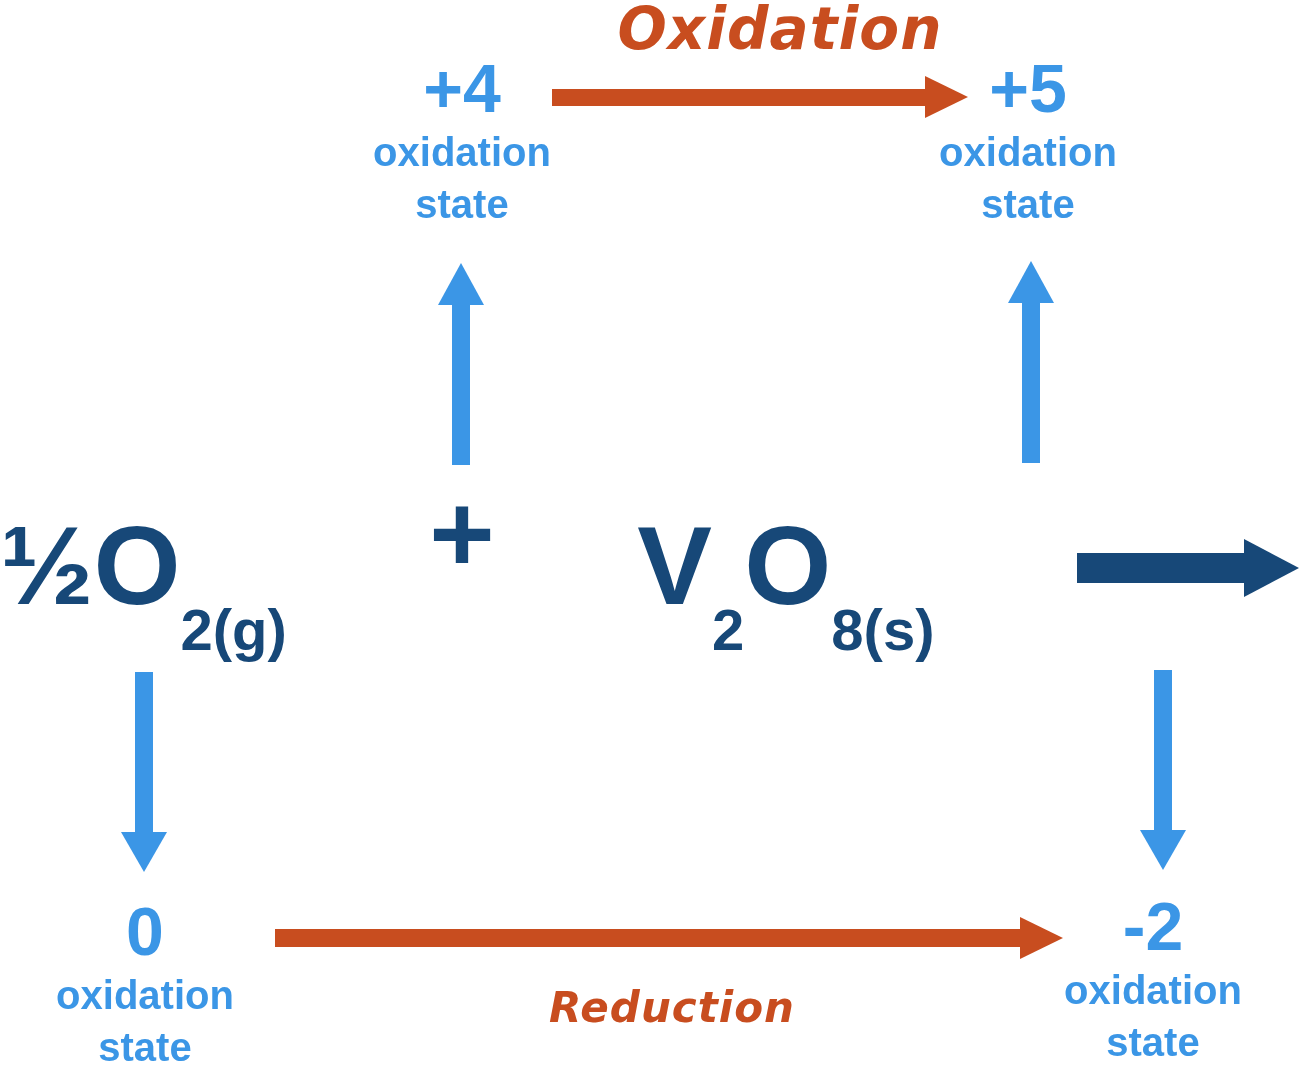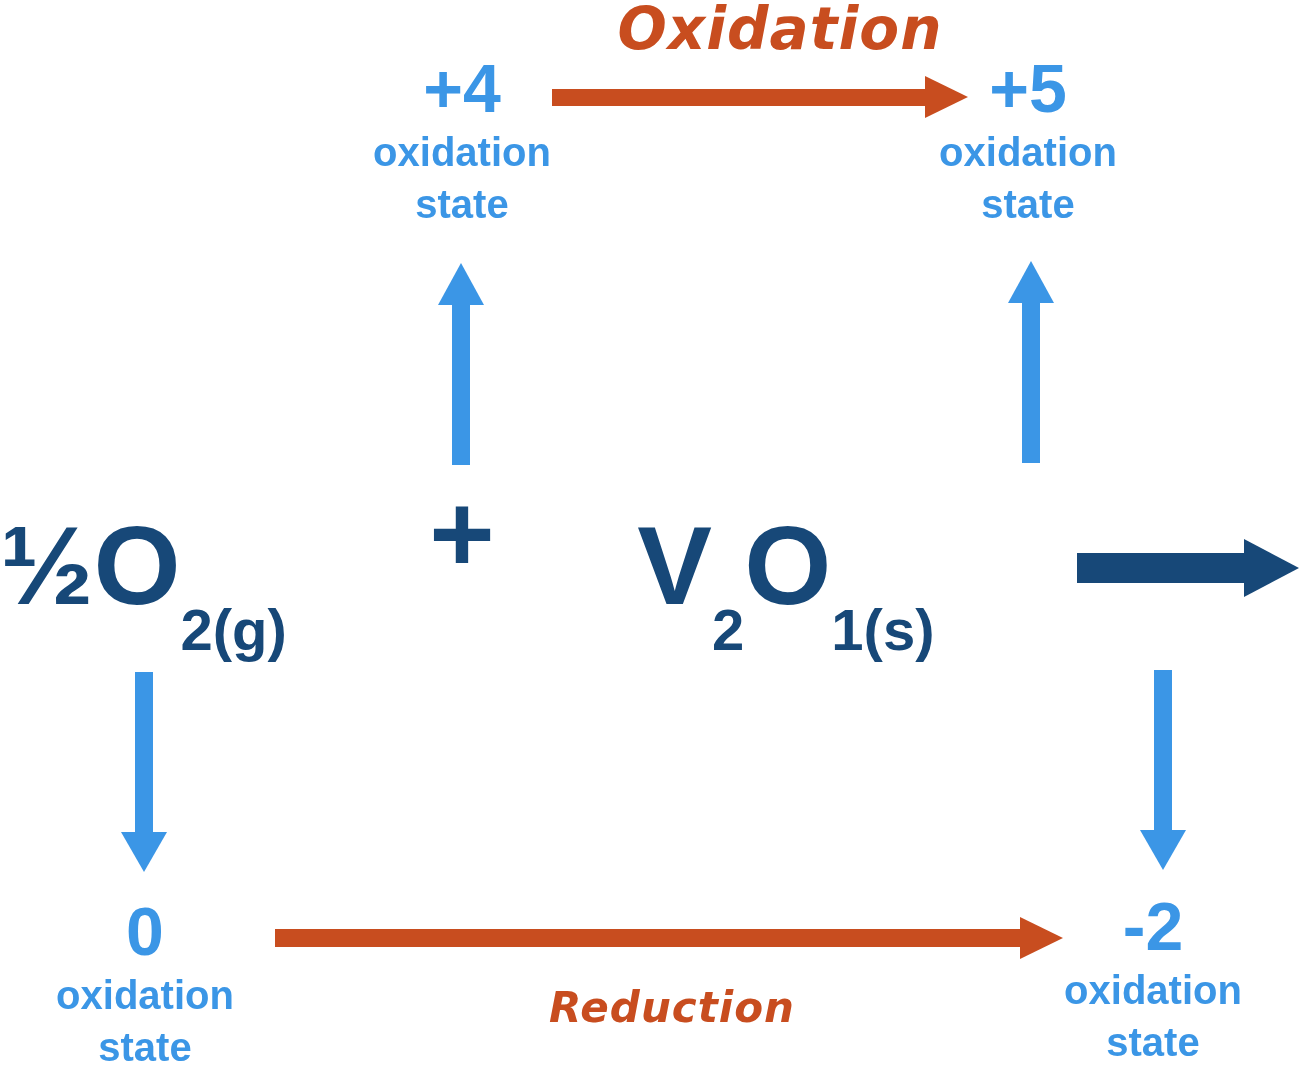--- a/index.html
+++ b/index.html
@@ -100,21 +100,21 @@
   <div class="varrow up-right">
     <div class="head-up"></div>
     <div class="vshaft"></div>
   </div>
 
   <div class="equation">
     <span class="formula"><span>½</span><span>O</span><span class="sub">2(g)</span></span>
 
     <span class="plus">+</span>
 
-    <span class="formula"><span>V</span><span class="sub">2</span><span>O</span><span class="sub">1(s)</span></span>
+    <span class="formula"><span>V</span><span class="sub">2</span><span>O</span><span class="sub">8(s)</span></span>
 
     <span class="rxn-arrow">
         <span class="shaft"></span>
         <span class="head"></span>
       </span>
 
   </div>
 
   <div class="varrow down-left">
     <div class="vshaft"></div>

